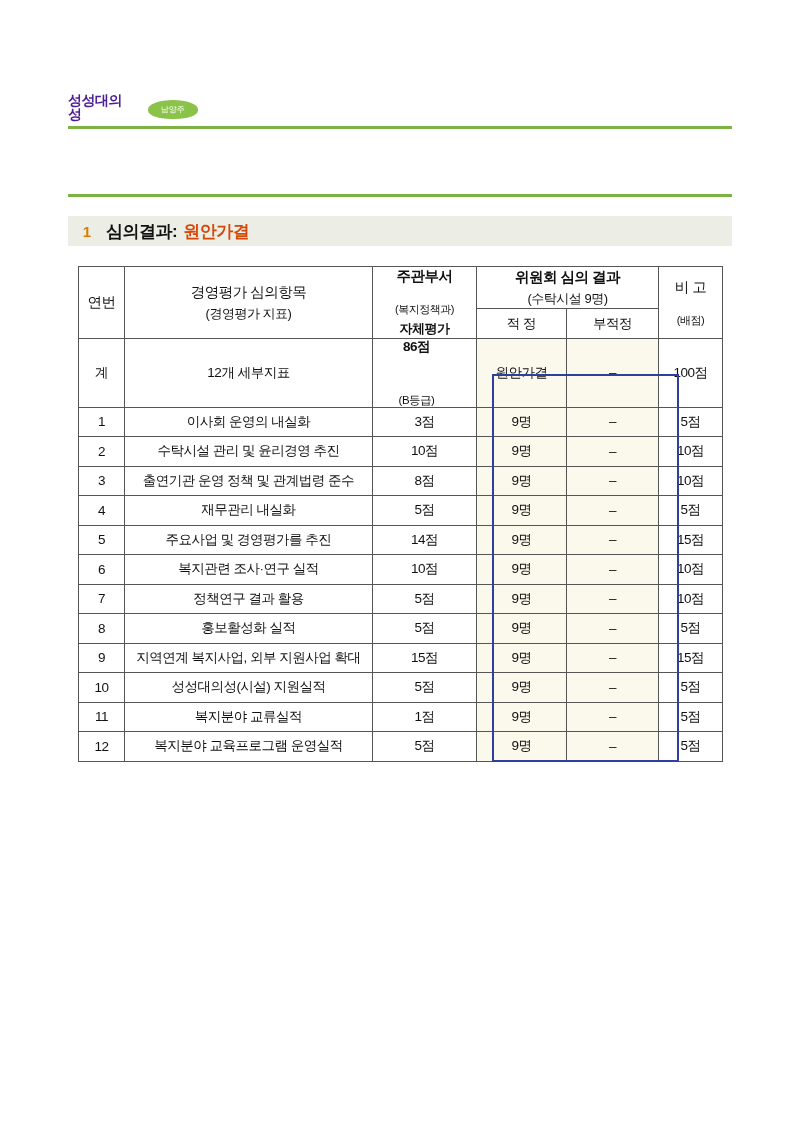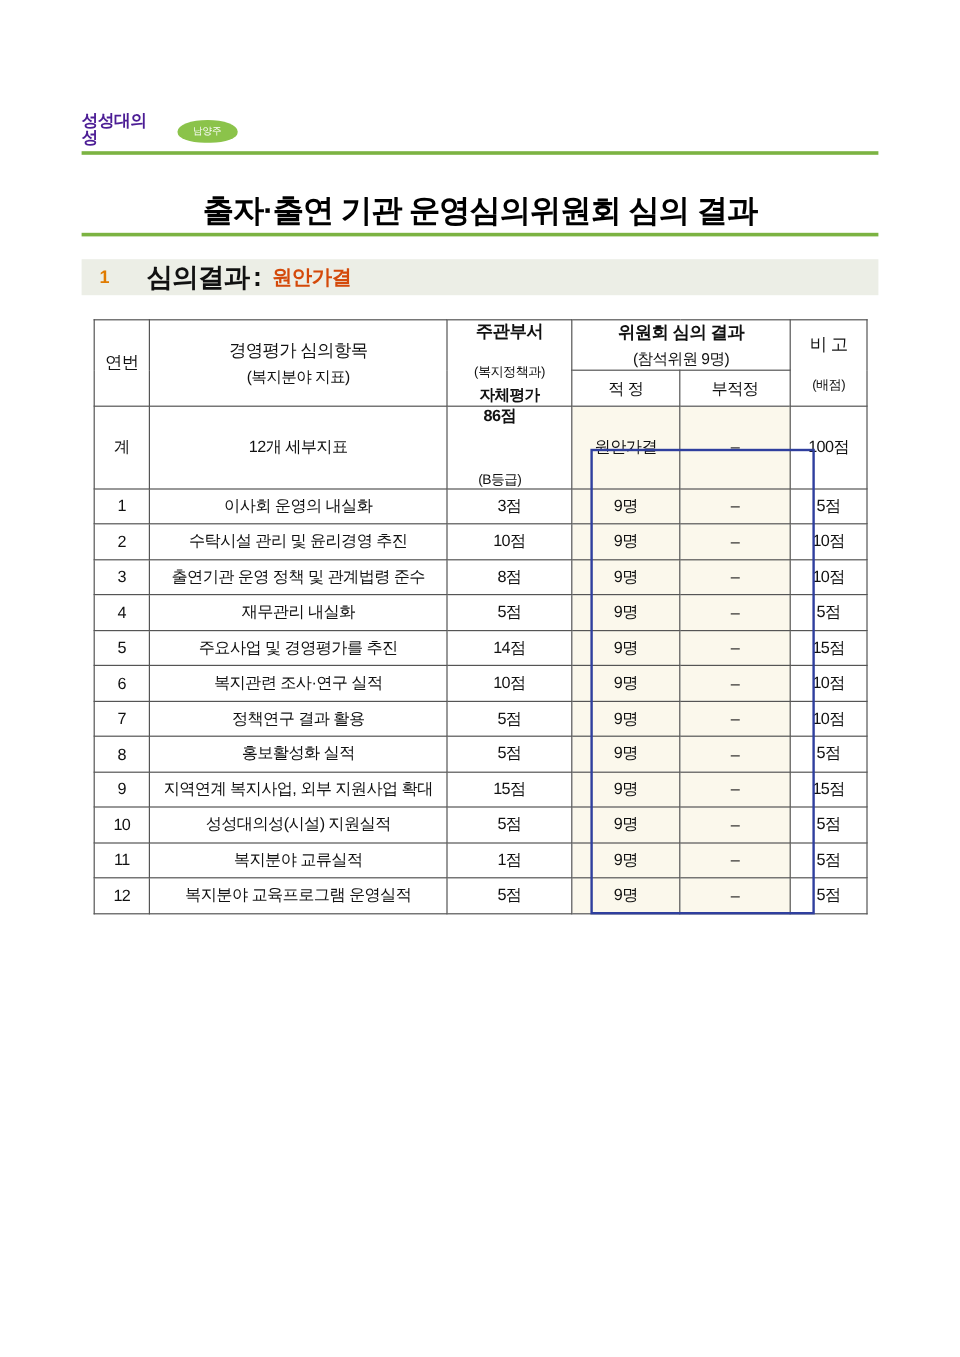--- a/index.html
+++ b/index.html
@@ -121,24 +121,24 @@
     margin-left: 8px;
     color: #e07b00;
     font-weight: bold;
     font-size: 15px;
     font-family: "Liberation Sans", sans-serif;
     display: flex;
     align-items: center;
     justify-content: center;
   }
   .section-label {
-    margin-left: 24px;
-    font-size: 22px;
-    font-weight: bold;
-    font-family: Liberation Mono, monospace;
+    margin-left: 8px;
+    font-size: 17px;
+    font-weight: bold;
+    font-family: Liberation Sans, sans-serif;
     letter-spacing: -0.5px;
     color: #111111;
   }
   .section-value {
     margin-left: 6px;
     font-size: 17px;
     font-weight: bold;
     font-family: "Liberation Sans", sans-serif;
     letter-spacing: -0.5px;
     color: #d4490a;
@@ -214,21 +214,20 @@
 
   <div class="logo-row">
     <div class="logo">
       <span class="logo-text">성성대의성</span>
       <span class="logo-leaf">남양주</span>
     </div>
   </div>
 
   <div class="rule-green"></div>
 
-  <div class="title-main">출자·출연 기관 운영심의위원회 심의 결과</div>
 
   <div class="rule-green2"></div>
 
   <div class="section-bar">
     <div class="section-num">1</div>
     <div class="section-label">심의결과:</div>
     <div class="section-value">원안가결</div>
   </div>
 
   <table class="result">
@@ -240,30 +239,30 @@
         <col class="c-no2">
         <col class="c-remark">
     </colgroup>
     <thead>
       <tr>
         <th class="hdr-tall" rowspan="2">
           <span class="hdr-main">연번</span>
         </th>
         <th class="hdr-tall" rowspan="2">
           <span class="hdr-main">경영평가 심의항목</span>
-          <span class="hdr-sub2">(복지분야 지표)</span>
+          <span class="hdr-sub2">(경영평가 지표)</span>
         </th>
         <th class="hdr-tall" rowspan="2">
           <span class="hdr-strong">주관부서</span>
           <span class="hdr-sub">(복지정책과)</span>
           <span class="hdr-sub2" style="font-weight:bold">자체평가</span>
         </th>
         <th class="hdr-short" colspan="2">
           <span class="hdr-strong">위원회 심의 결과</span>
-          <span class="hdr-sub2">(참석위원 9명)</span>
+          <span class="hdr-sub2">(수탁시설 9명)</span>
         </th>
         <th class="hdr-tall" rowspan="2">
           <span class="hdr-main">비 고</span>
           <span class="hdr-sub">(배점)</span>
         </th>
       </tr>
       <tr>
         <th class="hdr-short">적 정</th>
         <th class="hdr-short">부적정</th>
       </tr>

